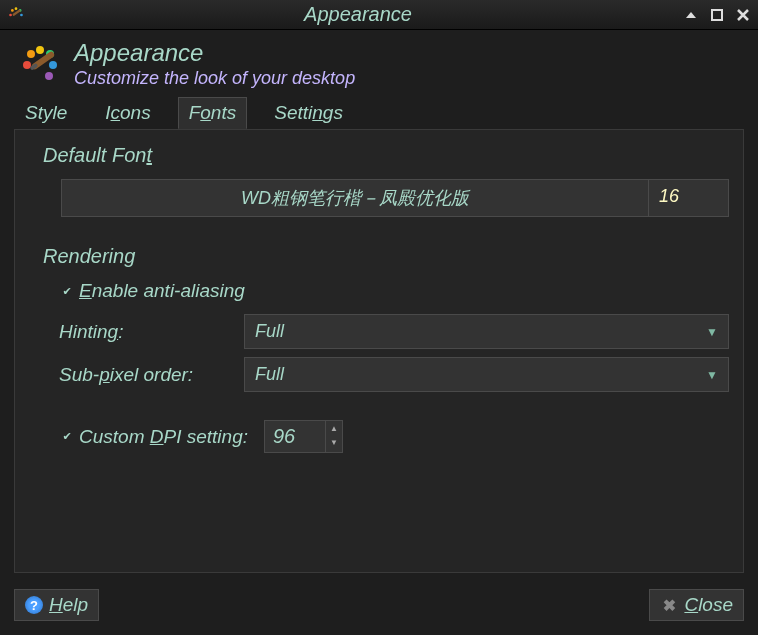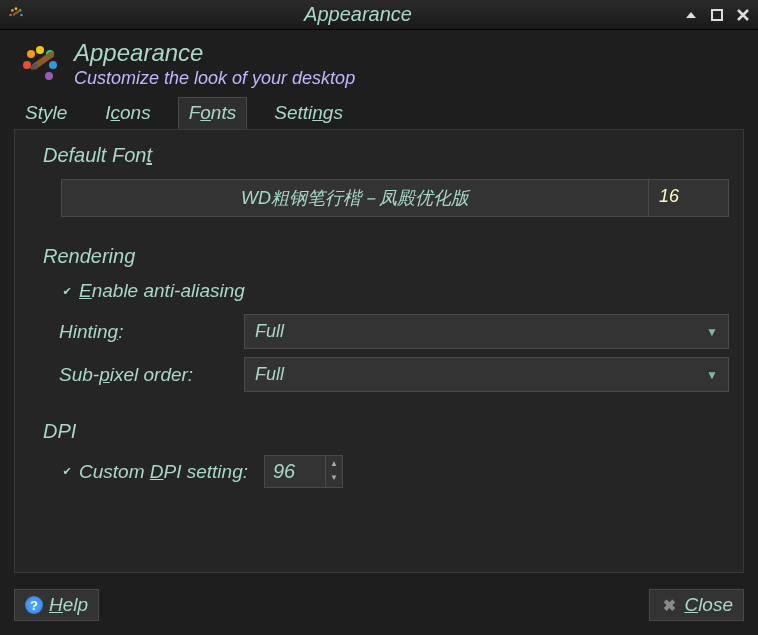--- a/index.html
+++ b/index.html
@@ -326,21 +326,20 @@
 
     <div class="form-row">
       <div class="form-label"><span>Sub-</span><span class="ul">p</span><span>ixel order:</span></div>
       <div class="dropdown">
         <span>Full</span>
         <span class="dropdown-arrow">▼</span>
       </div>
     </div>
 
     <div class="dpi-section">
-      <div class="section-title">DPI</div>
       <div class="checkbox-row">
         <span class="check">✔</span>
         <span><span>Custom </span><span class="ul">D</span><span>PI setting:</span></span>
         <div class="spinner" style="margin-left:10px;">
           <div class="spinner-value">96</div>
           <div class="spinner-buttons">
             <span>▲</span>
             <span>▼</span>
           </div>
         </div>

